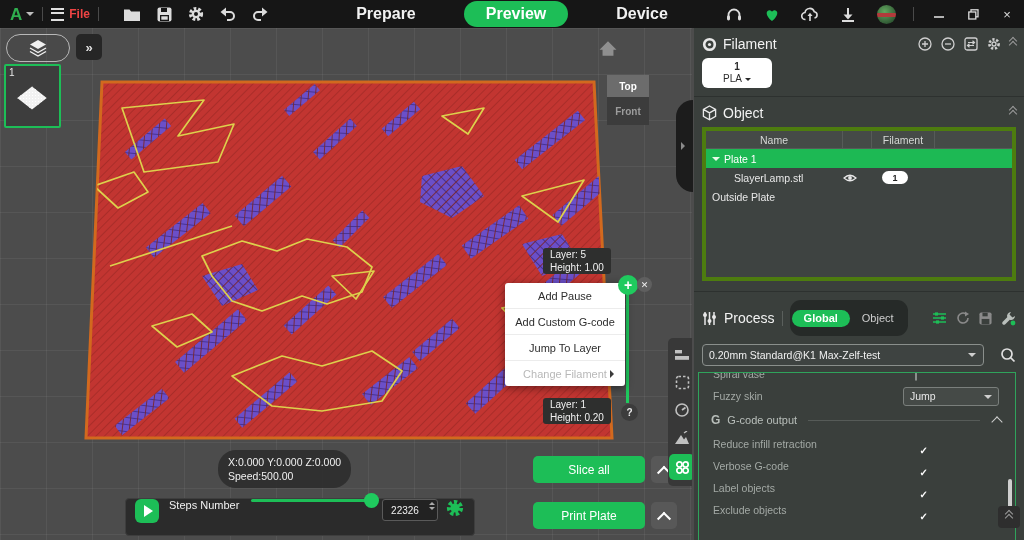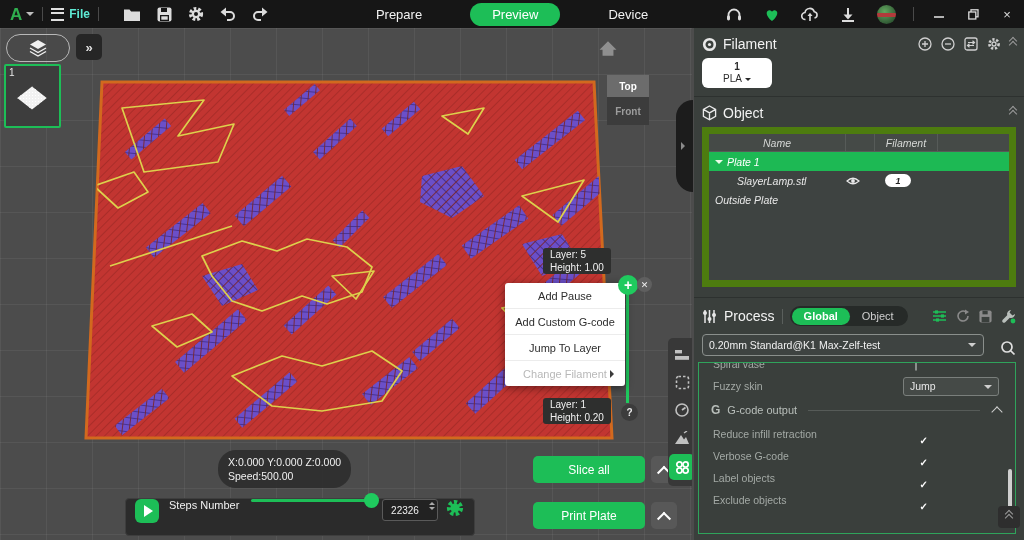--- a/index.html
+++ b/index.html
@@ -10,24 +10,24 @@
 
   
   .topbar{position:absolute;left:0;top:0;width:1024px;height:28px;background:#161616;
           display:flex;align-items:center;z-index:50;}
   .tb-left{display:flex;align-items:center;gap:0;padding-left:10px;}
   .logo{color:#2fae4e;font-weight:bold;font-size:17px;line-height:1;}
   .logo-chev{width:0;height:0;border:4px solid transparent;border-top-color:#bdbdbd;margin:4px 0 0 4px;}
   .tb-sep{width:1px;height:14px;background:#4a4a4a;margin:0 8px;}
   .hamburger{width:13px;height:9px;border-top:2px solid #e0e0e0;border-bottom:2px solid #e0e0e0;position:relative;margin-right:5px;}
   .hamburger::after{content:"";position:absolute;left:0;top:2.5px;width:13px;height:2px;background:#e0e0e0;}
-  .file-label{font-size:12px;font-weight:bold;color:#5eead4;}
+  .file-label{font-size:12px;font-weight:bold;color:#ef4444;}
   .tb-icon{margin-left:16px;cursor:pointer;}
   .tabs{position:absolute;left:0;top:0;width:100%;height:28px;display:flex;align-items:center;justify-content:center;gap:38px;pointer-events:none;}
-  .tab{font-size:13px;font-weight:normal;color:#f2f2f2;pointer-events:auto;padding:4px 10px;}
+  .tab{font-size:16px;font-weight:bold;color:#f2f2f2;pointer-events:auto;padding:4px 10px;}
   .tab.active{background:#1dbe57;color:#fff;border-radius:14px;padding:4px 22px;}
   .tb-right{position:absolute;right:0;top:0;height:28px;display:flex;align-items:center;gap:0;}
   .tb-right .tb-icon{margin:0 0 0 0;width:38px;display:flex;justify-content:center;}
   .avatar{width:19px;height:19px;border-radius:50%;
      background:linear-gradient(transparent 42%, #b23b3b 42%, #b23b3b 62%, transparent 62%),
                 radial-gradient(circle at 40% 35%, #63a95f, #1d3a24);}
   .win-ctl{width:34px;height:28px;display:flex;align-items:center;justify-content:center;color:#dcdcdc;font-size:13px;}
 
   
   .viewport{position:absolute;left:0;top:28px;width:692px;height:512px;background:#4c4c4c;
@@ -110,41 +110,41 @@
   .dbl-chev{display:flex;flex-direction:column;gap:-2px;}
   .dbl-chev i{width:5px;height:5px;border-left:1.6px solid #9a9a9a;border-top:1.6px solid #9a9a9a;
      transform:rotate(45deg);margin-top:-2px;}
   .fil-card{margin:2px 0 8px 8px;width:70px;height:30px;background:#fff;border-radius:6px;color:#2a2a2a;
      display:flex;flex-direction:column;align-items:center;justify-content:center;line-height:12px;}
   .fil-num{font-size:10px;font-weight:bold;}
   .fil-mat{font-size:10px;display:flex;align-items:center;gap:3px;}
   .fil-mat::after{content:"";width:0;height:0;border:3.5px solid transparent;border-top-color:#2a2a2a;margin-top:3px;}
   .sec-divider{height:1px;background:#2d312f;margin:0;}
 
-  .obj-table{margin:2px 8px 10px 8px;border:7px solid #4d7c0f;height:146px;background:#3e4341;font-style:italic;}
+  .obj-table{margin:2px 8px 10px 8px;border:4px solid #4d7c0f;height:146px;background:#3e4341;}
   .obj-head{display:flex;height:17px;background:#454a47;border-bottom:1px solid #565b58;color:#d6d8d6;font-size:10.5px;}
   .obj-head .c1{width:136px;display:flex;align-items:center;justify-content:center;border-right:1px solid #565b58;}
   .obj-head .c2{width:28px;border-right:1px solid #565b58;}
   .obj-head .c3{width:62px;display:flex;align-items:center;justify-content:center;border-right:1px solid #565b58;}
   .obj-head .c4{flex:1;}
   .obj-row{display:flex;align-items:center;height:19px;color:#e8e8e8;font-size:10.5px;}
   .obj-row.plate{background:#1db954;color:#fff;}
   .row-caret{width:0;height:0;border:4px solid transparent;border-top-color:#eafbe9;margin:4px 4px 0 6px;}
   .obj-name{padding-left:6px;}
   .obj-row .indent{padding-left:28px;width:102px;}
   .eye-cell{width:28px;display:flex;justify-content:center;}
   .fil-pill{width:26px;height:13px;background:#fff;border-radius:8px;color:#222;font-size:9px;font-weight:bold;
      display:flex;align-items:center;justify-content:center;margin-left:18px;}
 
   .proc-header{display:flex;align-items:center;gap:7px;padding:8px 8px 4px 8px;}
   .proc-sep{width:1px;height:15px;background:#5a5f5c;}
-  .scope-toggle{display:flex;background:#262a28;border-radius:11px;height:20px;align-items:center;padding:0 2px;}
+  .scope-toggle{display:flex;background:#262a28;border-radius:11px;height:20px;align-items:center;padding:8px 2px;}
   .scope{padding:0 12px;font-size:11px;color:#cfcfcf;height:17px;display:flex;align-items:center;border-radius:9px;}
   .scope.active{background:#1dbe57;color:#fff;font-weight:bold;}
-  .preset-row{display:flex;align-items:flex-end;gap:16px;margin:4px 8px 6px 8px;}
+  .preset-row{display:flex;align-items:center;gap:16px;margin:4px 8px 6px 8px;}
   .preset-select{flex:1;height:20px;border:1px solid #8a8f8c;border-radius:4px;display:flex;align-items:center;
      color:#f0f0f0;font-size:10.5px;padding:0 6px;position:relative;background:#3e4341;}
   .preset-select::after{content:"";position:absolute;right:7px;top:8px;width:0;height:0;border:4px solid transparent;border-top-color:#cfcfcf;}
 
   .settings-box{margin:2px 8px 0 4px;height:170px;border:1px solid #2fa35b;background:#3a3f3c;
      overflow:hidden;position:relative;}
   .settings-inner{margin-top:-10px;}
   .set-row{display:flex;align-items:center;height:22px;padding:0 10px 0 14px;color:#a3a9a5;font-size:10.5px;}
   .set-row .ctrl{margin-left:auto;margin-right:88px;}
   .cb{width:14px;height:14px;border-radius:3px;border:1px solid #8a8f8c;box-sizing:border-box;}

